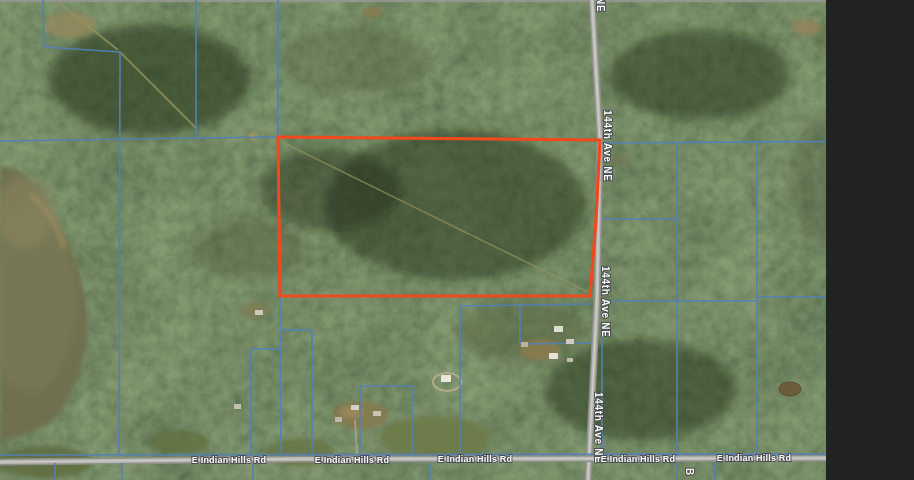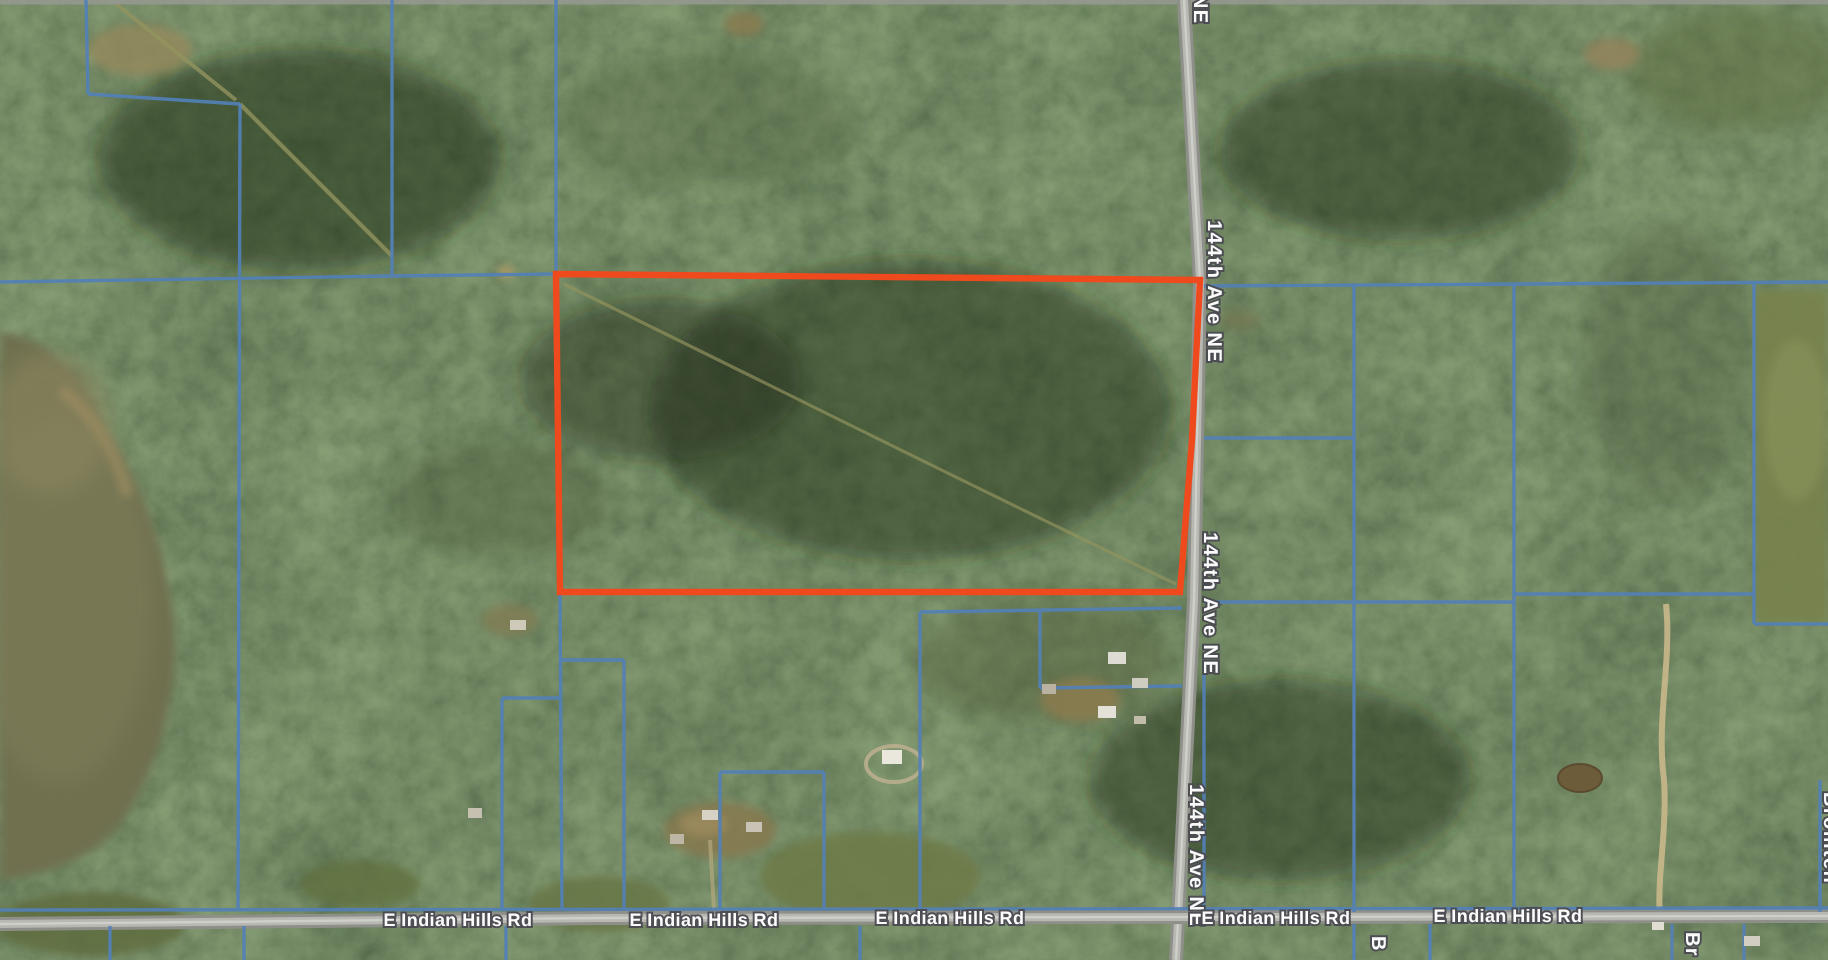--- a/index.html
+++ b/index.html
@@ -1,16 +1,16 @@
 <!DOCTYPE html>
 <html><head>
 <meta charset="utf-8">
 <style>
   html,body{margin:0;padding:0;background:#222;}
-  .stage{position:relative;width:914px;height:480px;overflow:hidden;background:#2c3a24;}
+  .stage{position:relative;width:826px;height:480px;overflow:hidden;background:#2c3a24;}
   svg{display:block;}
   text{font-family:"Liberation Sans","DejaVu Sans",sans-serif;}
   .road-label{font-size:9px;font-weight:bold;fill:#ffffff;stroke:#4b4b52;stroke-width:2px;paint-order:stroke;letter-spacing:.2px;opacity:.96;}
   .road-label-v{font-size:10px;font-weight:bold;fill:#ffffff;stroke:#4b4b52;stroke-width:2px;paint-order:stroke;letter-spacing:.7px;opacity:.96;}
 </style>
 </head>
 <body>
 
 <div class="stage">
 <svg width="914" height="480" viewBox="0 0 914 480" xmlns="http://www.w3.org/2000/svg">

